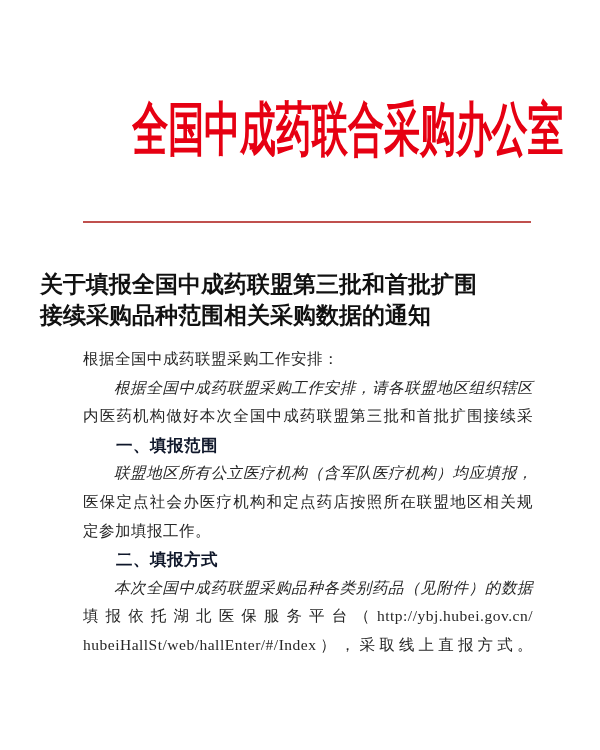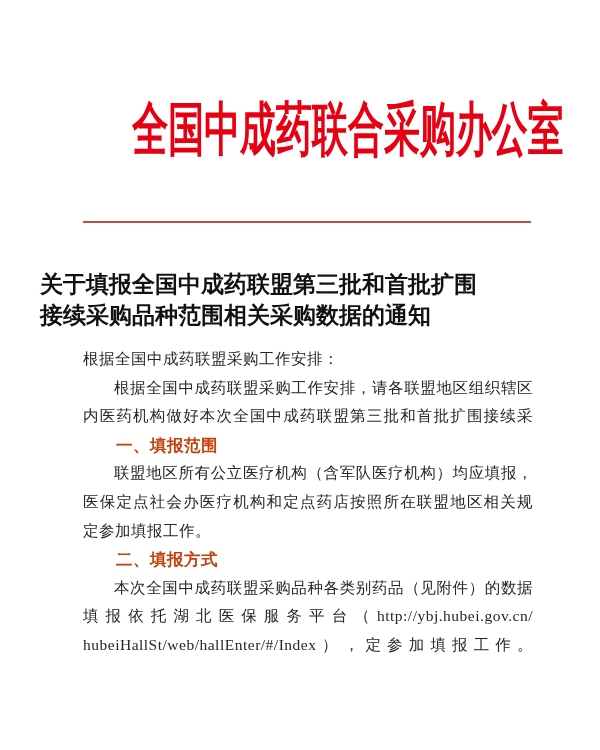--- a/index.html
+++ b/index.html
@@ -37,25 +37,25 @@
     text-align:left;font-weight:bold;color:var(--heading);
     font-size:23px;line-height:31px;
   }
   
   .body-block{
     position:absolute;top:345px;left:83px;width:450px;
     font-size:15.5px;line-height:28.6px;color:var(--text);
     letter-spacing:0.5px;
   }
   .line{min-height:28.6px;}
-  .indent{text-indent:2em;}
+  .indent{text-indent:2em;font-style:italic;}
   .jf{text-align:justify;text-align-last:justify;}
   .sec-heading{
     font-family:"Liberation Sans","DejaVu Sans",sans-serif;
-    font-weight:bold;font-size:16.5px;color:#c2410c;
+    font-weight:bold;font-size:16.5px;color:#0f172a;
     text-indent:2em;
   }
 </style>
 </head>
 <body>
 
 <div class="page">
 
   <div class="org-title">
     <span class="stretch">全国中成药联合采购办公室</span>
@@ -77,16 +77,16 @@
     <div class="line sec-heading">一、填报范围</div>
 
     <div class="line indent jf">联盟地区所有公立医疗机构（含军队医疗机构）均应填报，</div>
     <div class="line jf">医保定点社会办医疗机构和定点药店按照所在联盟地区相关规</div>
     <div class="line">定参加填报工作。</div>
 
     <div class="line sec-heading">二、填报方式</div>
 
     <div class="line indent jf">本次全国中成药联盟采购品种各类别药品（见附件）的数据</div>
     <div class="line jf">填报依托湖北医保服务平台（http://ybj.hubei.gov.cn/</div>
-    <div class="line jf">hubeiHallSt/web/hallEnter/#/Index），定参加填报工作。</div>
+    <div class="line jf">hubeiHallSt/web/hallEnter/#/Index），采取线上直报方式。</div>
   </div>
 
 </div>
 
 </body></html>

